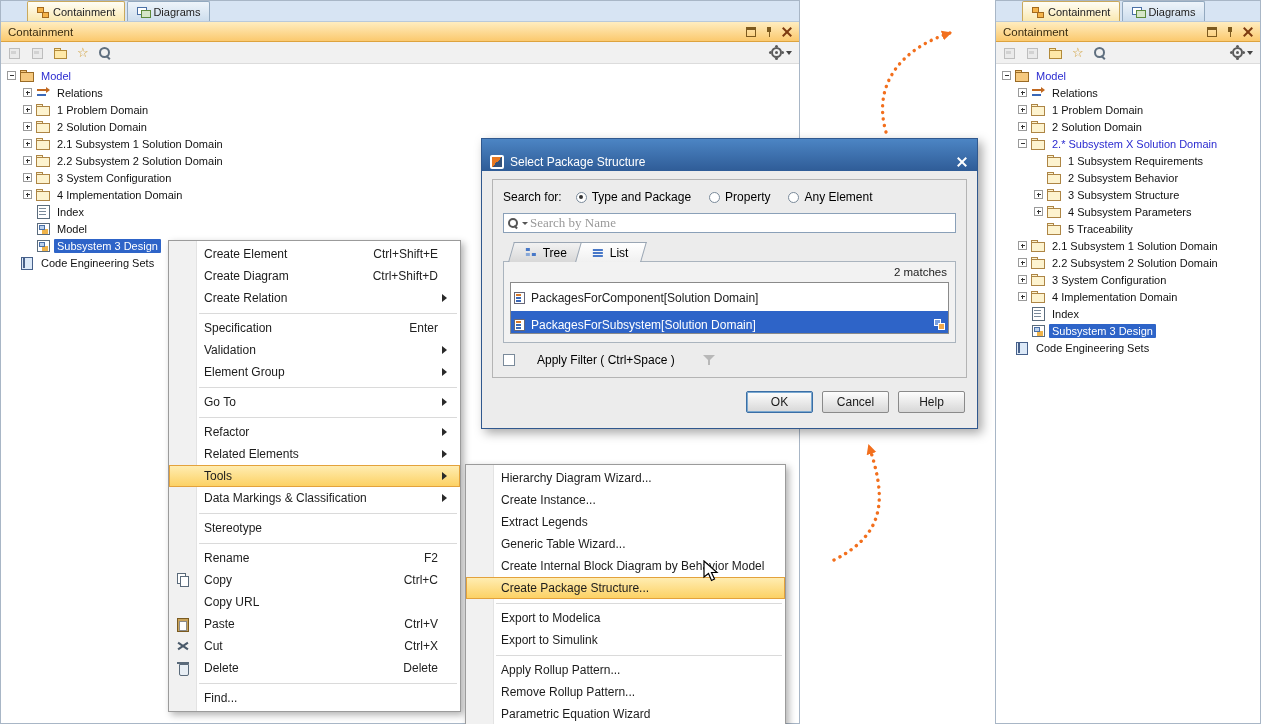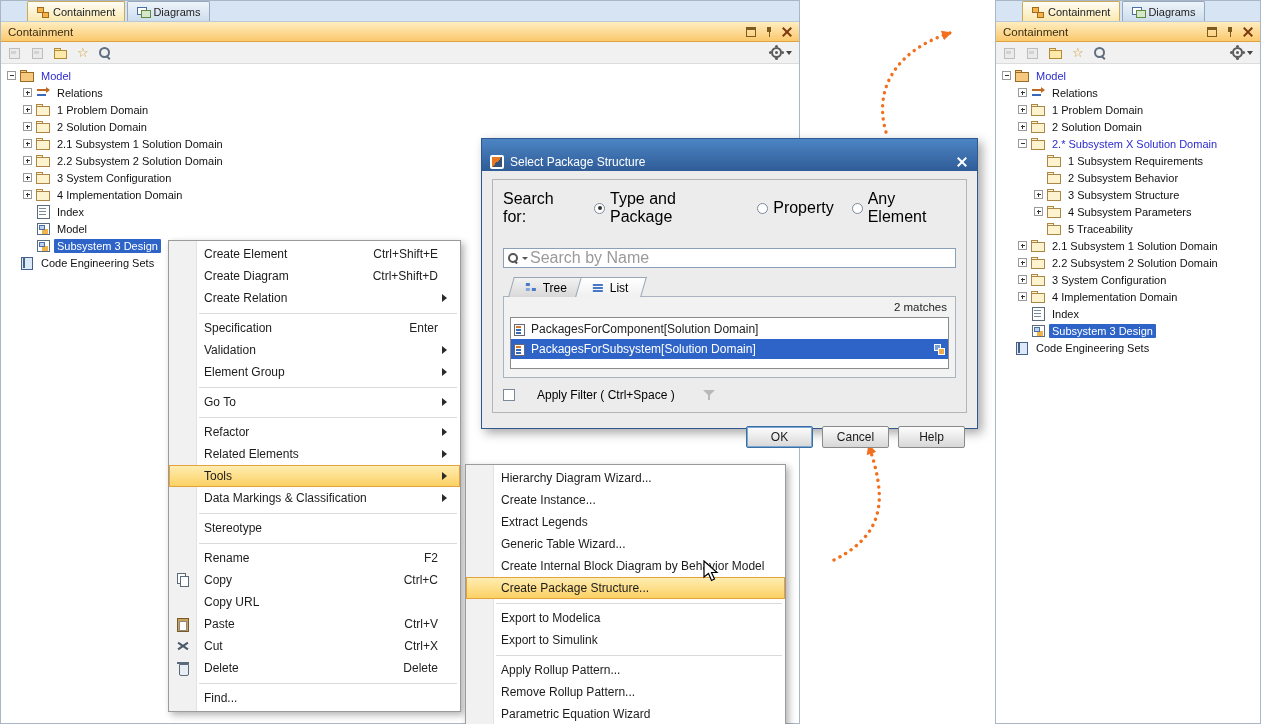--- a/index.html
+++ b/index.html
@@ -102,44 +102,44 @@
   .dialog{position:absolute;left:481px;top:138px;width:497px;height:291px;background:#ececec;border:1px solid #30588e;box-shadow:4px 4px 10px rgba(0,0,0,.35);z-index:15}
   .dlg-title{height:26px;display:flex;align-items:flex-start;gap:6px;padding:16px 8px;background:linear-gradient(#4c85c4,#2f5c97);color:#fff;font-size:12px}
   .dlg-icon{width:14px;height:14px;position:relative;background:#fff;border-radius:2px;flex:none}
   .dlg-icon::before{content:"";position:absolute;inset:2px;background:linear-gradient(135deg,#e87820 50%,#35527a 50%)}
   .dlg-close{margin-left:auto;position:relative;width:14px;height:14px;flex:none}
   .dlg-close::before,.dlg-close::after{content:"";position:absolute;left:1px;top:6px;width:12px;height:2px;background:#fff}
   .dlg-close::before{transform:rotate(45deg)}
   .dlg-close::after{transform:rotate(-45deg)}
   .dlg-body{padding:8px 10px 0}
   .content-box{border:1px solid #b4b4b4;padding:10px;background:#ececec}
-  .row-search-for{display:flex;align-items:center;gap:14px;font-size:16px;margin-bottom:22px}
+  .row-search-for{display:flex;align-items:center;gap:14px;font-size:12px;margin-bottom:9px}
   .radio-group{display:flex;gap:18px}
   .radio-opt{display:flex;align-items:center;gap:5px;cursor:default}
   .radio-circle{width:11px;height:11px;border:1px solid #7a8a9a;border-radius:50%;background:#fff;position:relative;flex:none}
   .radio-opt[data-checked="true"] .radio-circle::after{content:"";position:absolute;left:2.5px;top:2.5px;width:4px;height:4px;border-radius:50%;background:#333}
   .search-box{position:relative;height:20px;border:1px solid #8aa0b8;background:#fff;margin-bottom:8px;display:flex;align-items:center;padding-left:26px}
   .sb-mag{position:absolute;left:4px;top:4px;width:12px;height:12px}
   .sb-mag::before{content:"";position:absolute;left:0;top:0;width:6px;height:6px;border:2px solid #555;border-radius:50%}
   .sb-mag::after{content:"";position:absolute;left:7px;top:7px;width:4px;height:2px;background:#555;transform:rotate(45deg);transform-origin:0 0}
   .sb-caret{position:absolute;left:18px;top:8px;width:0;height:0;border-left:3px solid transparent;border-right:3px solid transparent;border-top:3.5px solid #555}
-  .search-input{border:none;outline:none;flex:1;font-size:16px;font-family:Liberation Sans, sans-serif;background:transparent;color:#3b82f6}
+  .search-input{border:none;outline:none;flex:1;font-size:13px;font-family:Liberation Serif, serif;background:transparent;color:#3b82f6}
   .search-input::placeholder{color:#9a9a9a}
   .dlg-tabs{display:flex;padding-left:8px;position:relative;top:1px;z-index:2}
   .dlg-tab{height:20px;display:flex;align-items:center;gap:5px;padding:0 14px;font-size:12px;border:1px solid #9aa6b4;border-bottom:none;background:linear-gradient(#f2f2f2,#d8d8d8);transform:skewX(-16deg);margin-right:-4px}
   .dlg-tab>*{transform:skewX(16deg)}
   .dlg-tab[data-active="true"]{background:linear-gradient(#ffffff,#f0f0f0)}
   .dlg-tab-icon{width:12px;height:11px;position:relative;flex:none}
   .dlg-tab[data-icon="tree"] .dlg-tab-icon::before{content:"";position:absolute;left:0;top:1px;width:4px;height:3px;background:#4878c8}
   .dlg-tab[data-icon="tree"] .dlg-tab-icon::after{content:"";position:absolute;left:6px;top:6px;width:4px;height:3px;background:#4878c8;box-shadow:-6px 0 0 #88a8d8}
   .dlg-tab[data-icon="list"] .dlg-tab-icon::before{content:"";position:absolute;left:0;top:2px;width:10px;height:2px;background:#4878c8;box-shadow:0 3px 0 #4878c8,0 6px 0 #4878c8}
   .results-panel{border:1px solid #aab4be;background:#f2f2f2;padding:2px 6px 8px;position:relative;z-index:1}
   .matches{text-align:right;font-size:11.5px;color:#222;padding:2px 2px 4px}
   .results-list{border:1px solid #8a8a8a;background:#fff;height:52px;padding-top:1px;overflow:hidden}
-  .result-row{display:flex;align-items:center;height:20px;padding:0 3px;font-size:12px;color:#222;white-space:nowrap}
+  .result-row{display:flex;align-items:center;height:27px;padding:0 3px;font-size:12px;color:#222;white-space:nowrap}
   .result-row[data-selected="true"]{background:#2e64c8;color:#fff}
   .ricon{flex:none;width:12px;height:11px;position:relative;margin-right:5px}
   .ricon::before{content:"";position:absolute;left:0;top:0;width:9px;height:10px;background:#fff;border:1px solid #667}
   .ricon::after{content:"";position:absolute;left:2px;top:2px;width:5px;height:2px;background:#d87828;box-shadow:0 3px 0 #3a68b8,0 6px 0 #3a68b8}
   .raction{display:none;margin-left:auto;width:11px;height:11px;position:relative}
   .result-row[data-selected="true"] .raction{display:block}
   .raction::before{content:"";position:absolute;left:0;top:0;width:5px;height:5px;border:1px solid #fff;background:#7aa0e0}
   .raction::after{content:"";position:absolute;left:4px;top:4px;width:5px;height:5px;border:1px solid #fff;background:#f0a848}
   .filter-row{display:flex;align-items:center;gap:22px;margin-top:10px;font-size:12px}
   .checkbox{width:12px;height:12px;border:1px solid #7a8a9a;background:#fff;flex:none}

